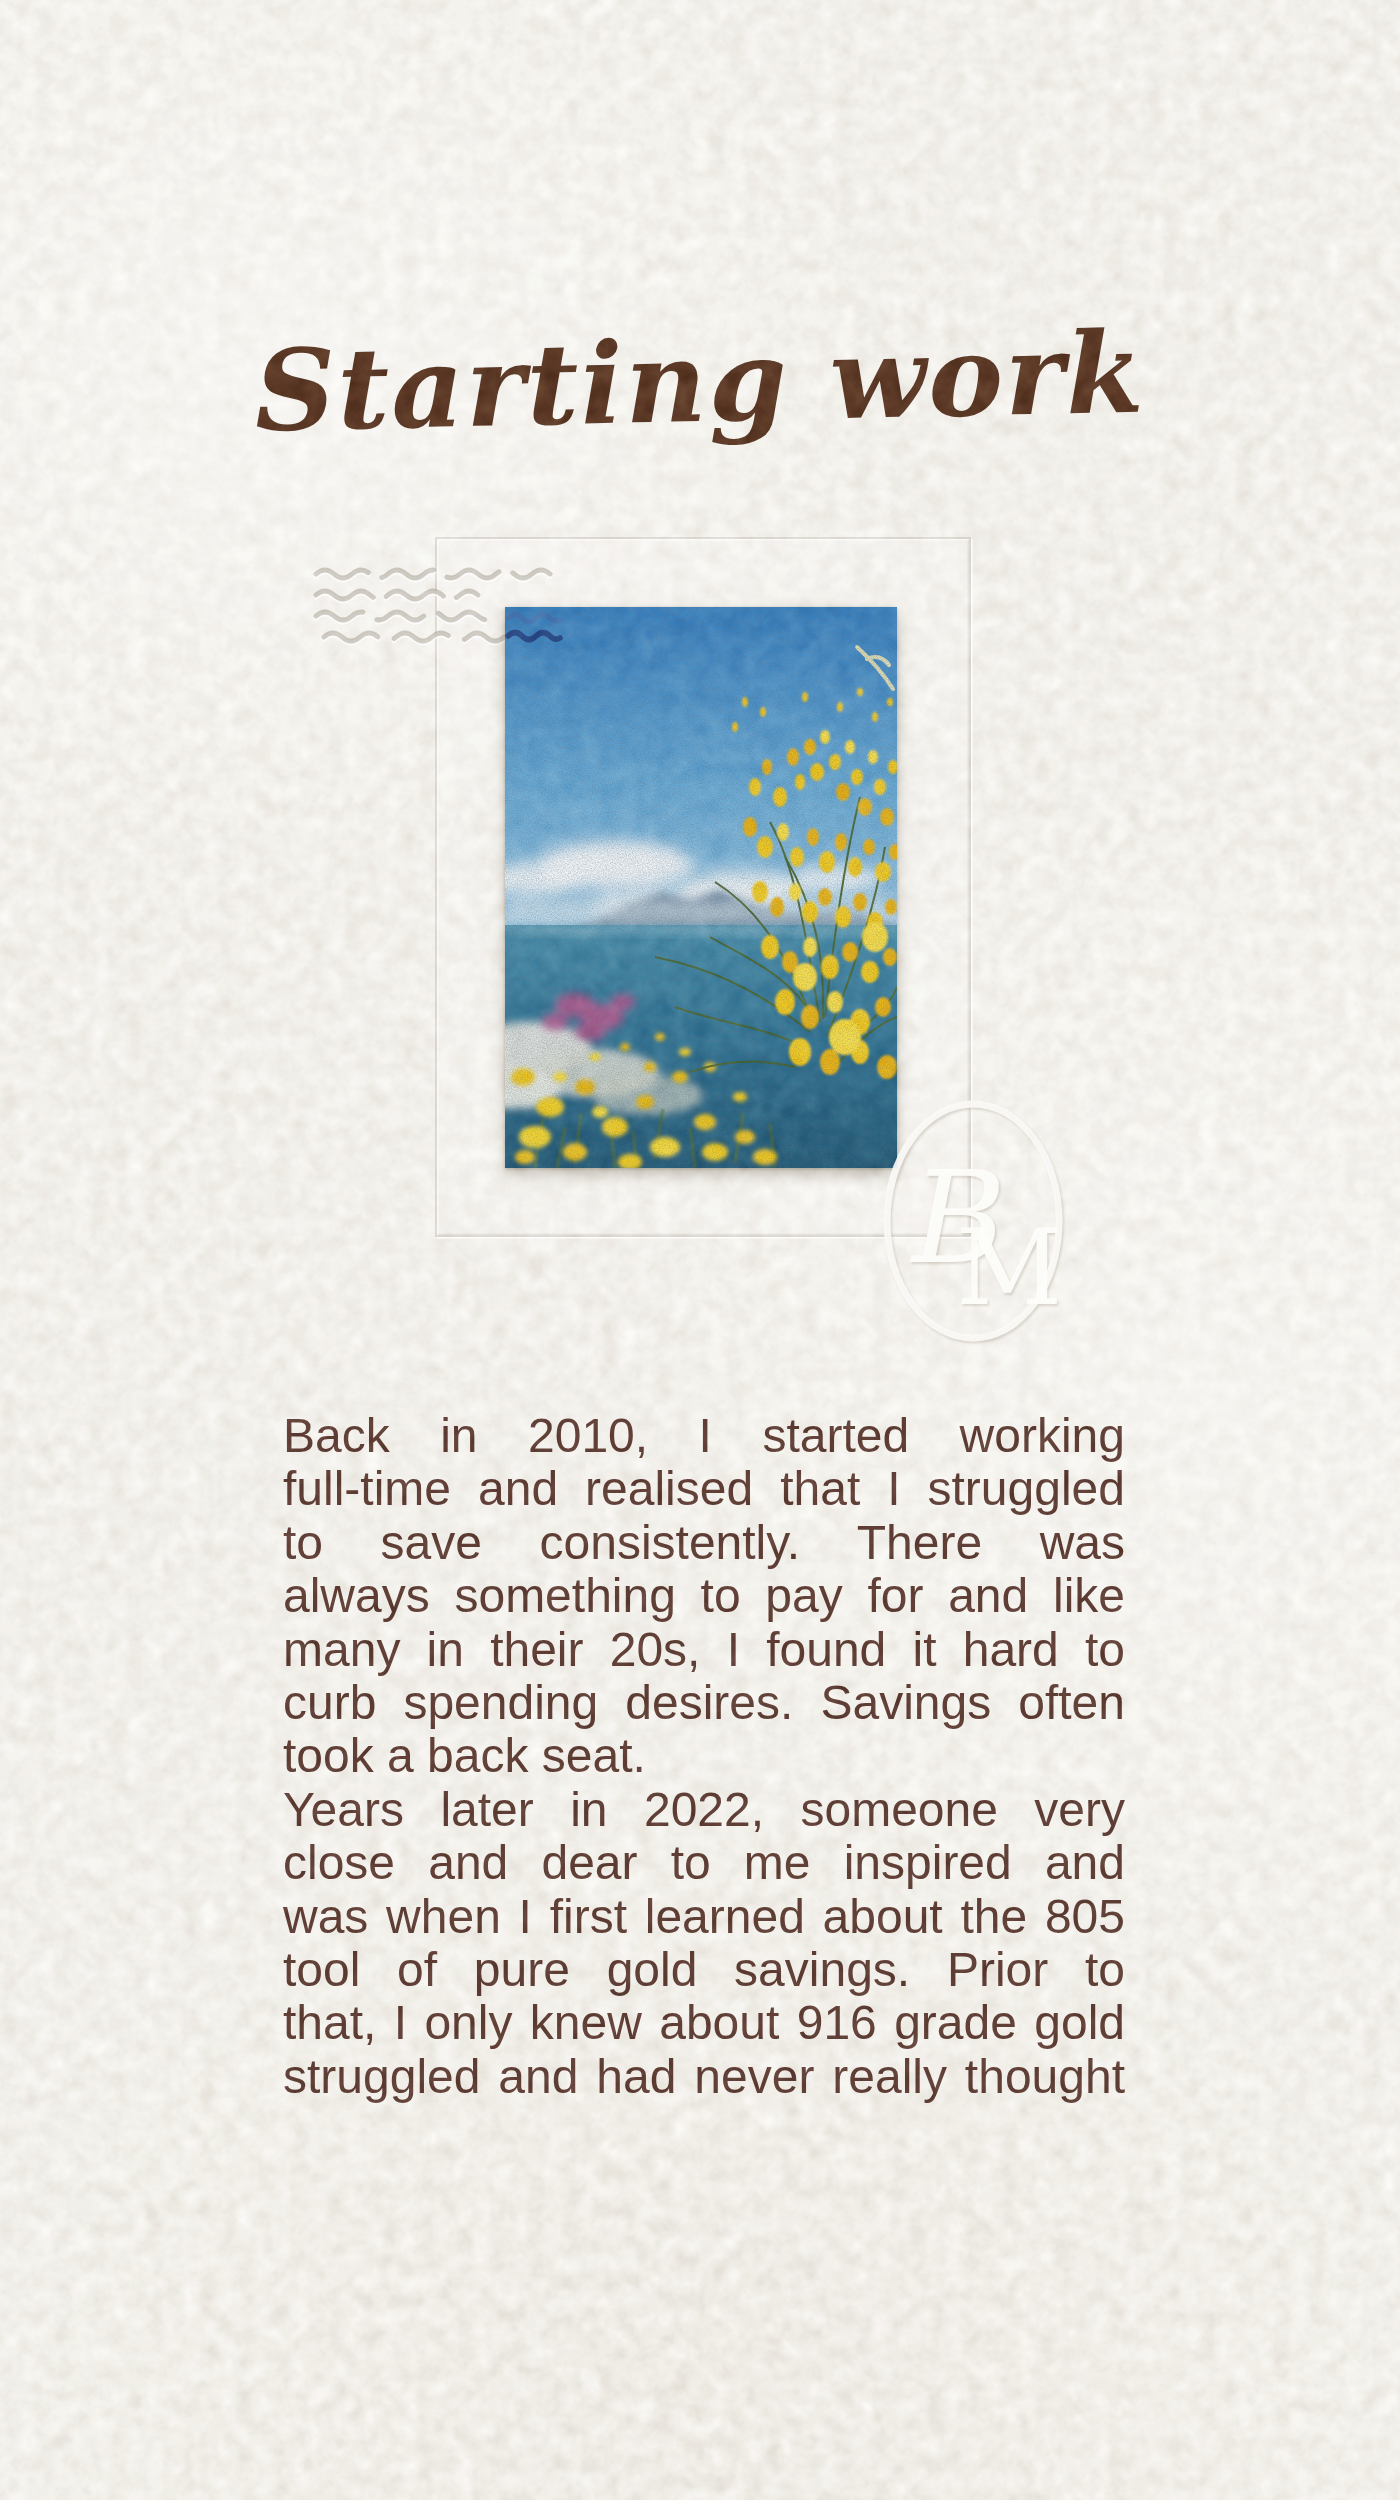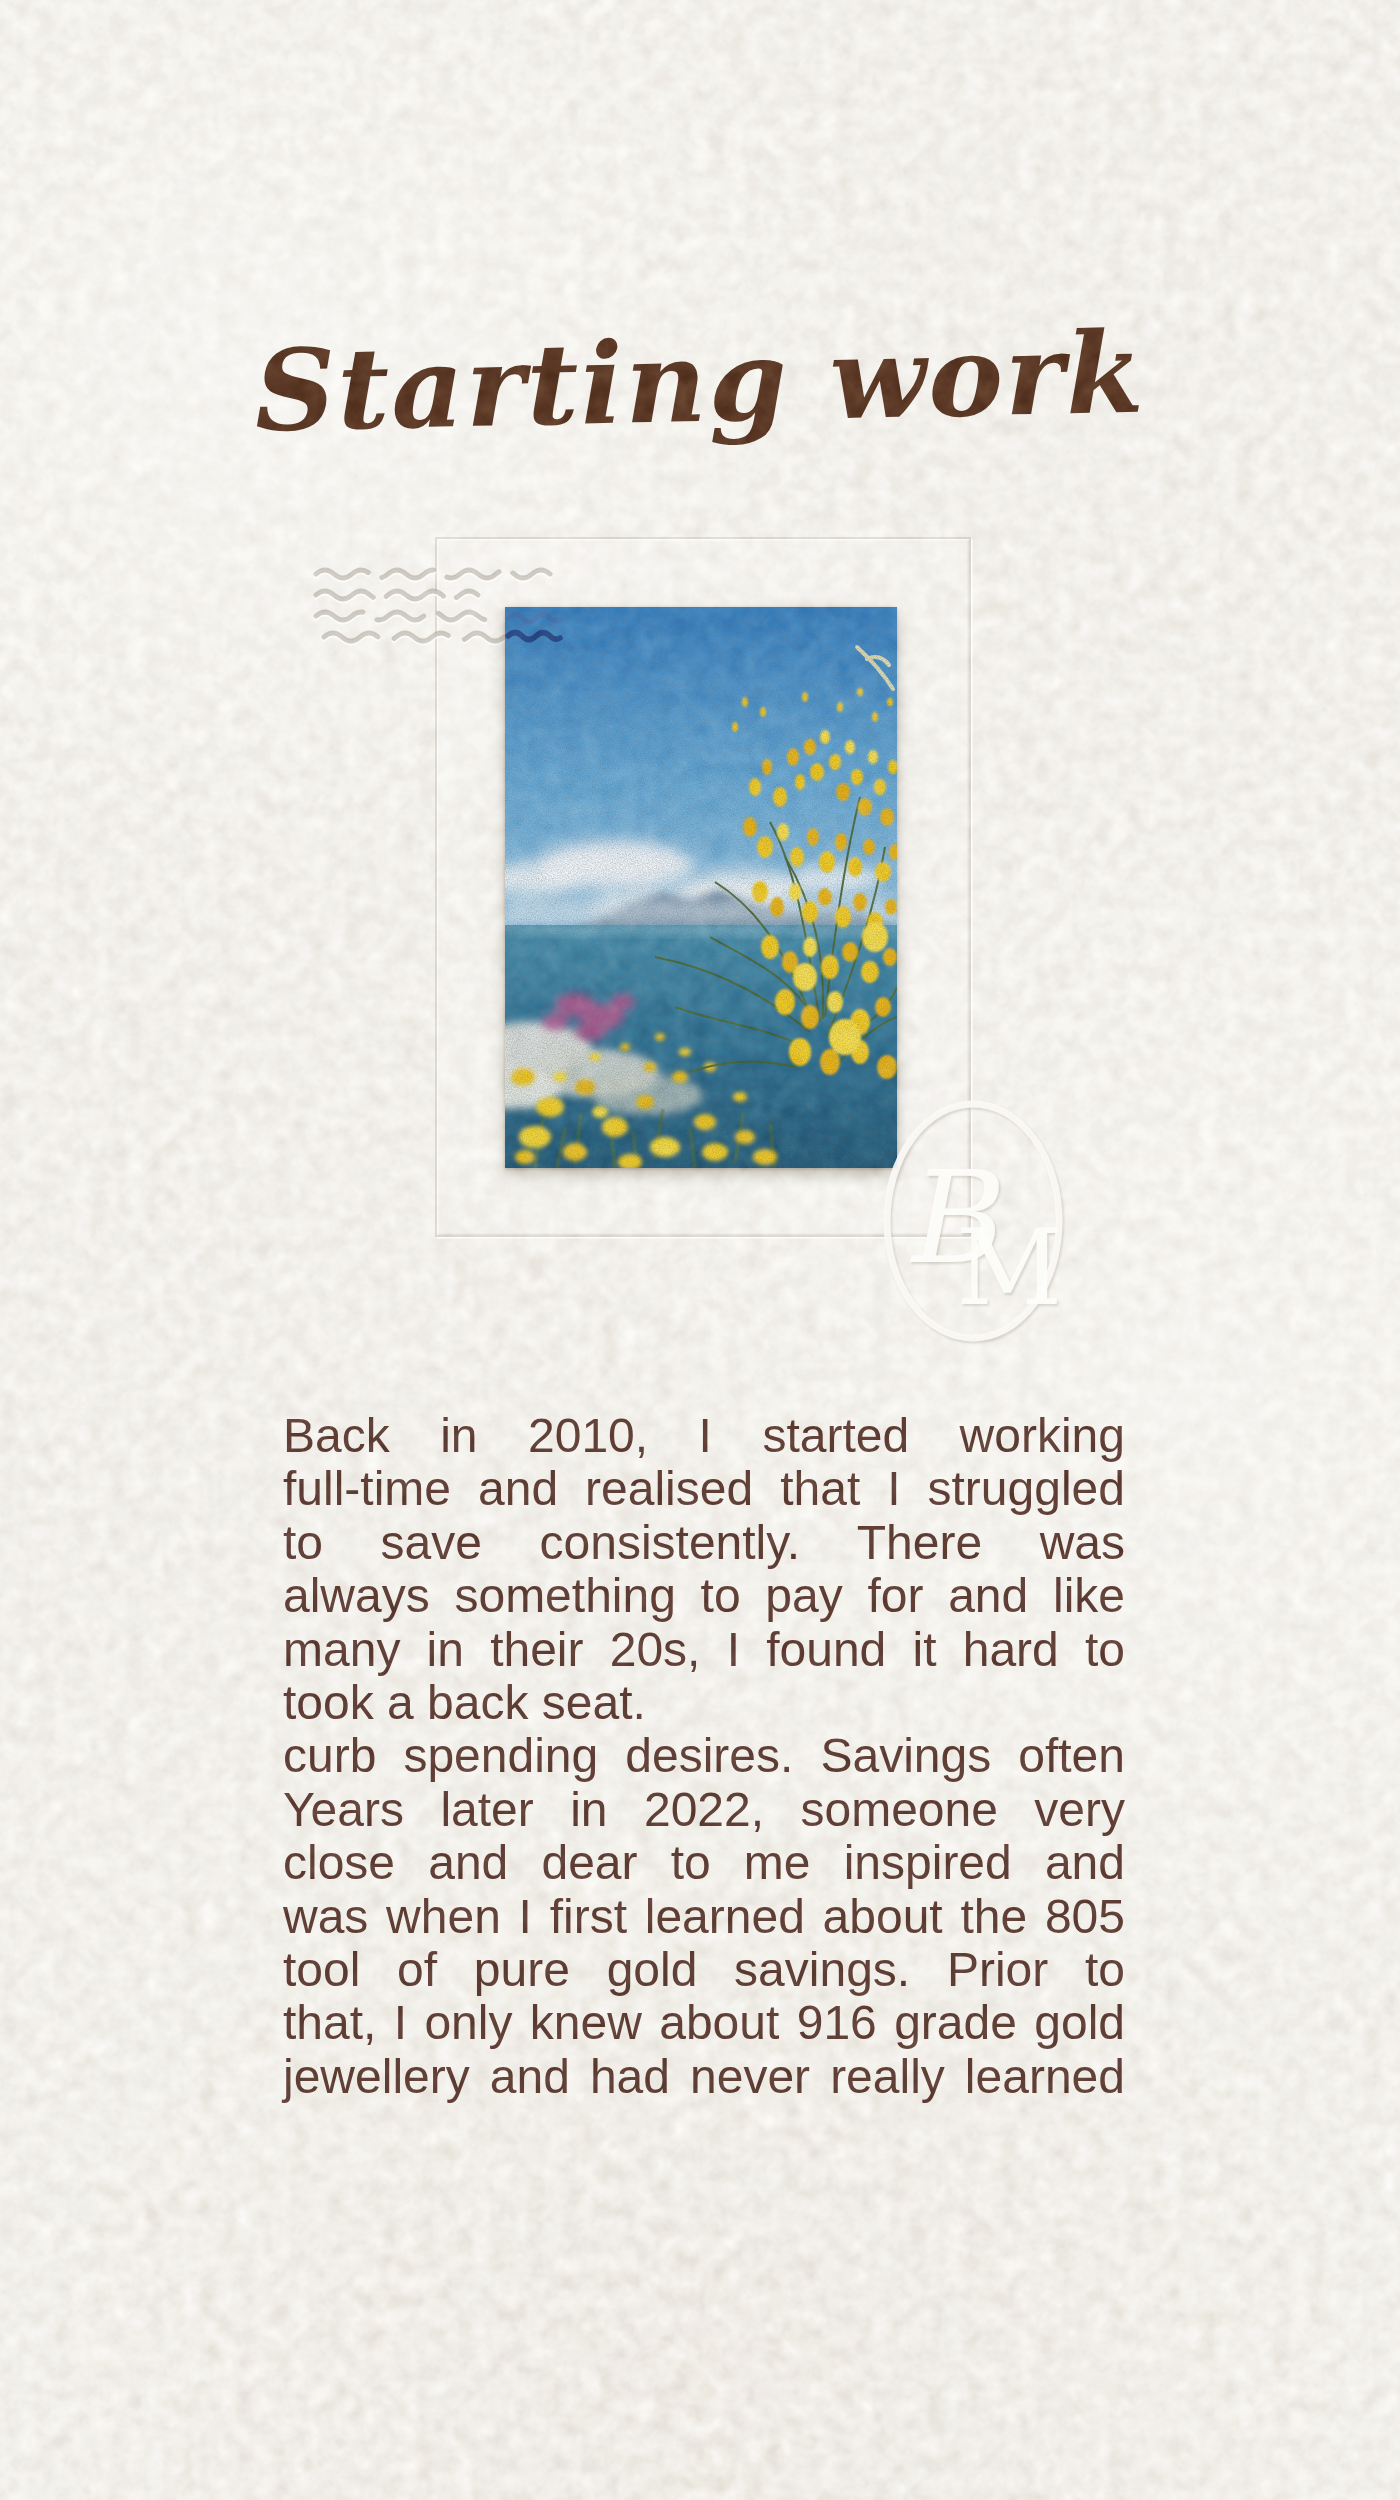--- a/index.html
+++ b/index.html
@@ -338,30 +338,30 @@
     </g>
   </svg>
 
   <div class="article">
     <div class="para">
         <div class="line">Back in 2010, I started working</div>
         <div class="line">full-time and realised that I struggled</div>
         <div class="line">to save consistently. There was</div>
         <div class="line">always something to pay for and like</div>
         <div class="line">many in their 20s, I found it hard to</div>
+        <div class="line">curb spending desires. Savings often</div>
         <div class="line line-last">took a back seat.</div>
-        <div class="line">curb spending desires. Savings often</div>
       </div>
     <div class="para">
         <div class="line">Years later in 2022, someone very</div>
         <div class="line">close and dear to me inspired and</div>
         <div class="line">was when I first learned about the 805</div>
         <div class="line">tool of pure gold savings. Prior to</div>
         <div class="line">that, I only knew about 916 grade gold</div>
-        <div class="line">jewellery and had never really learned</div>
+        <div class="line">struggled and had never really thought</div>
       </div>
   </div>
 
   <svg class="paper-noise top" width="1400" height="2500">
     <rect width="1400" height="2500" filter="url(#paperNoise)"></rect>
   </svg>
 
 </div>
 
 </body></html>

